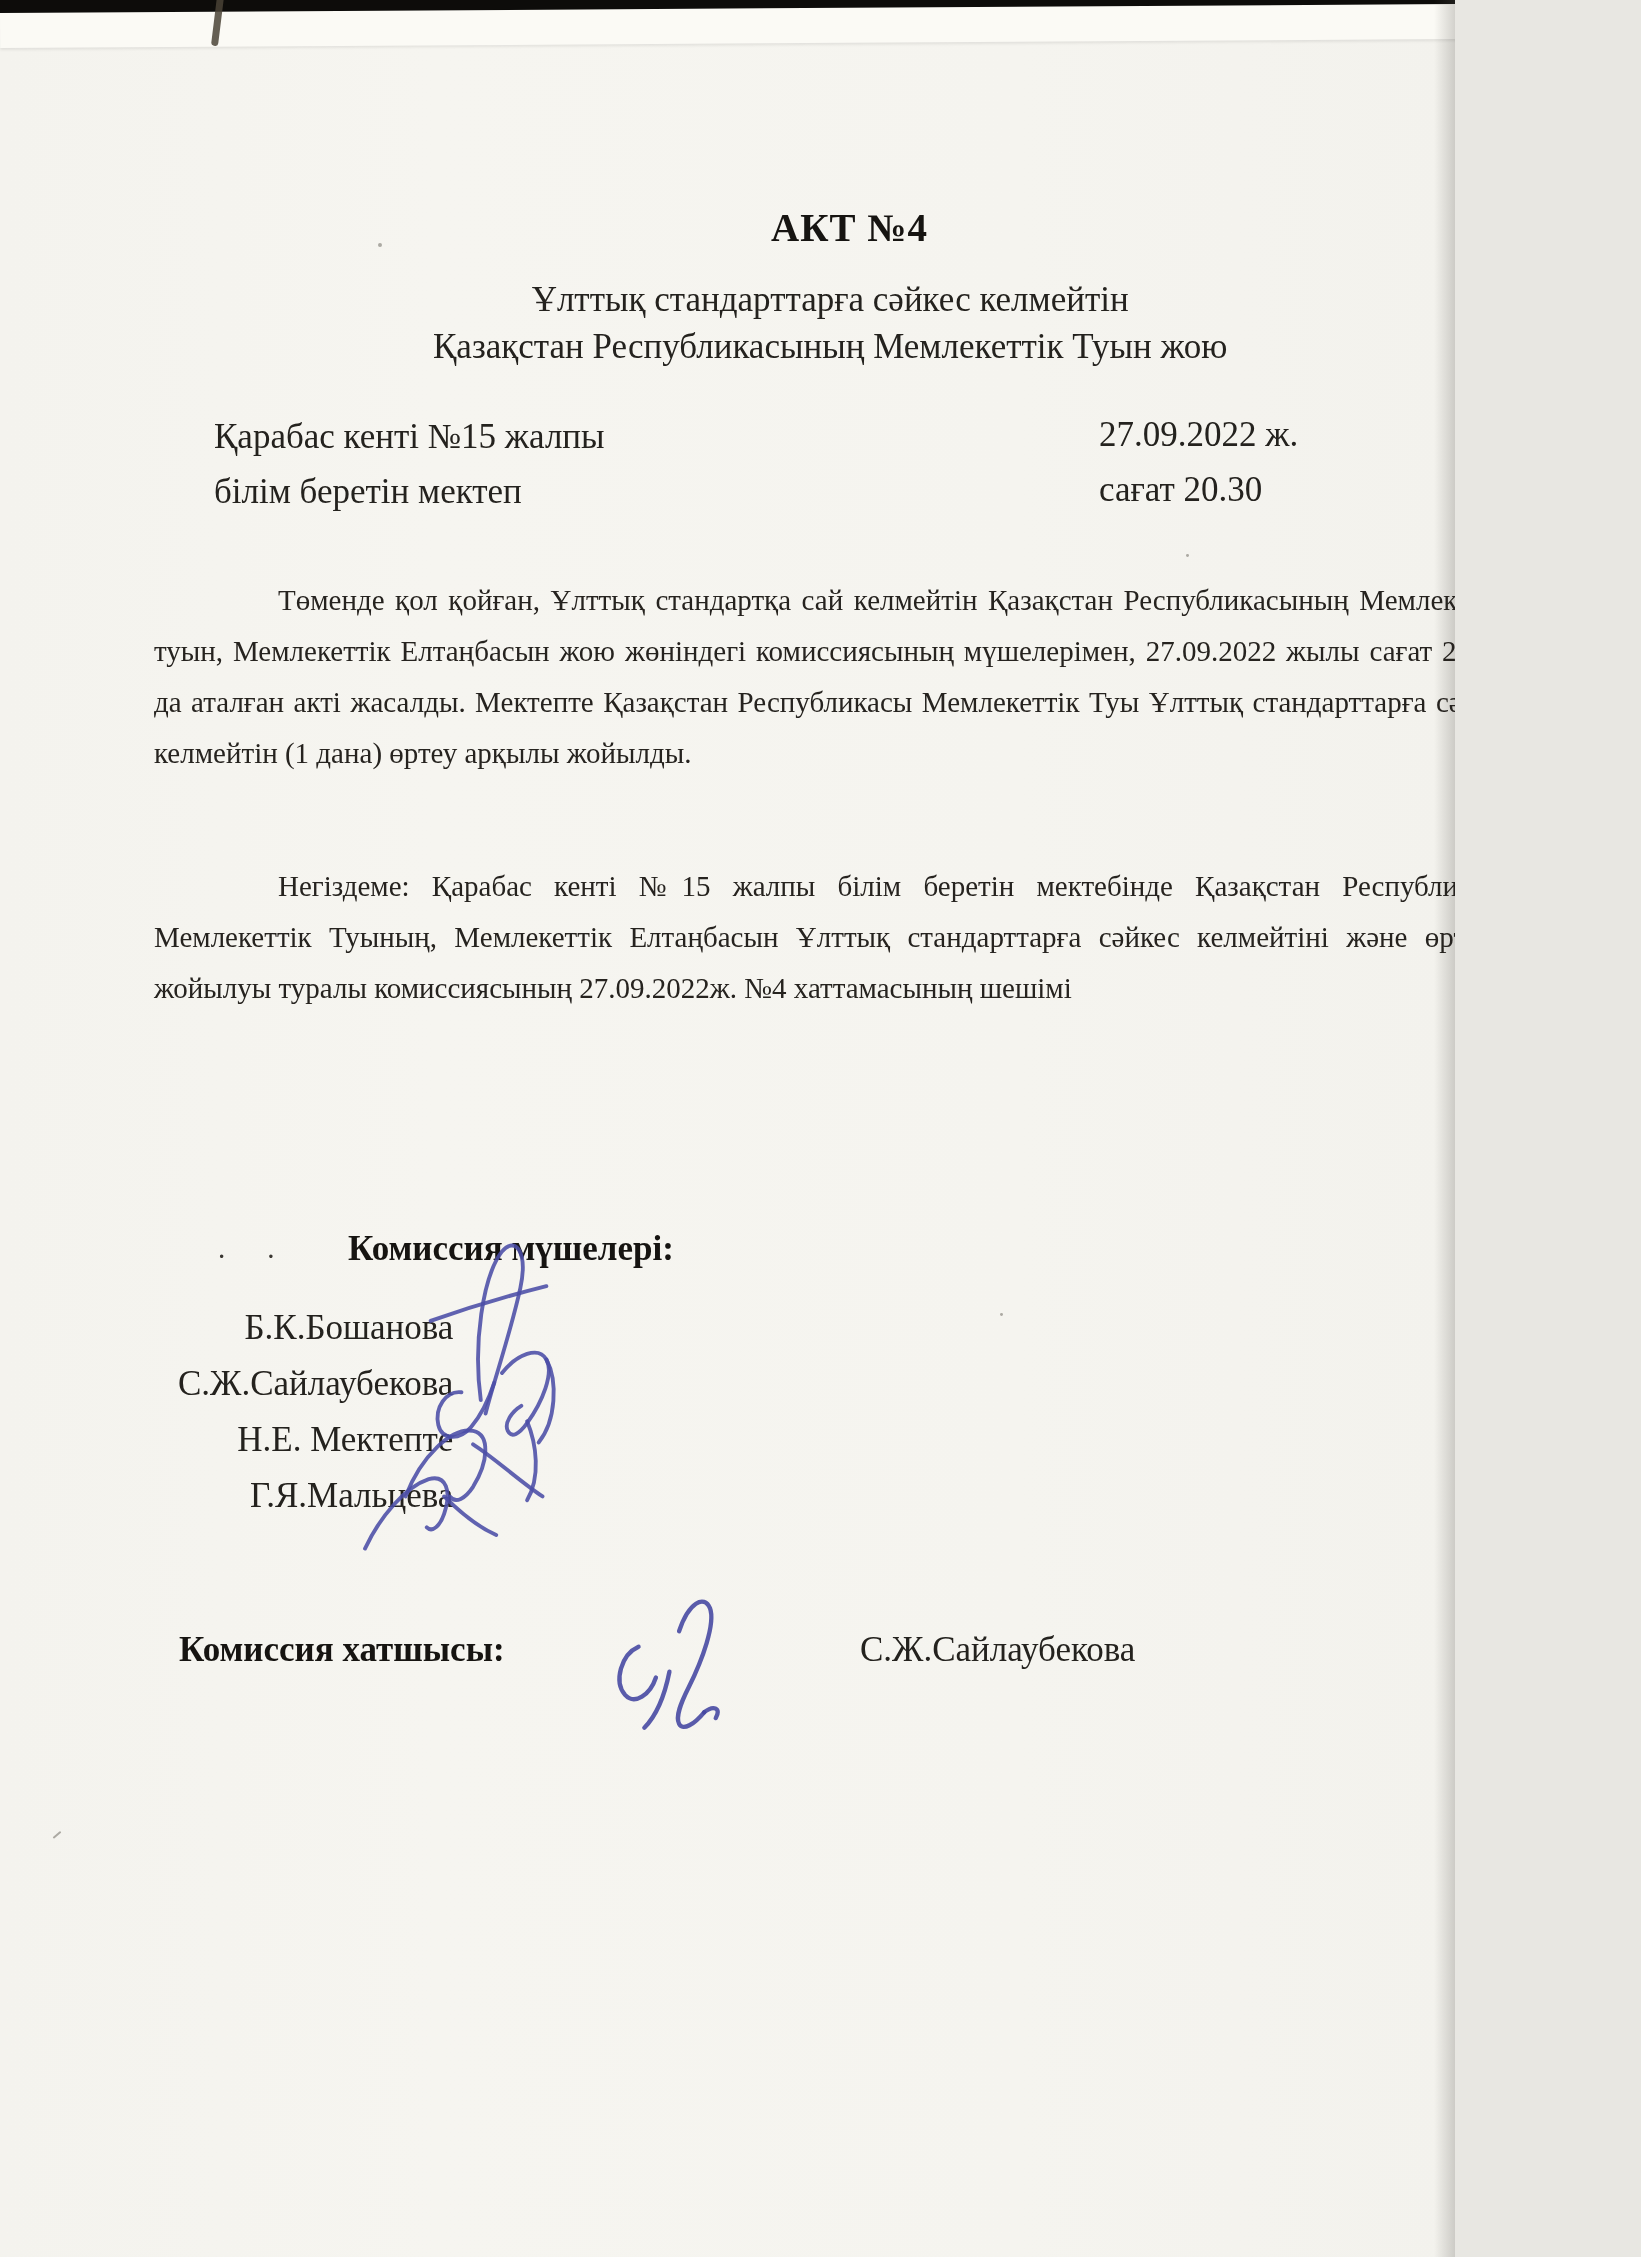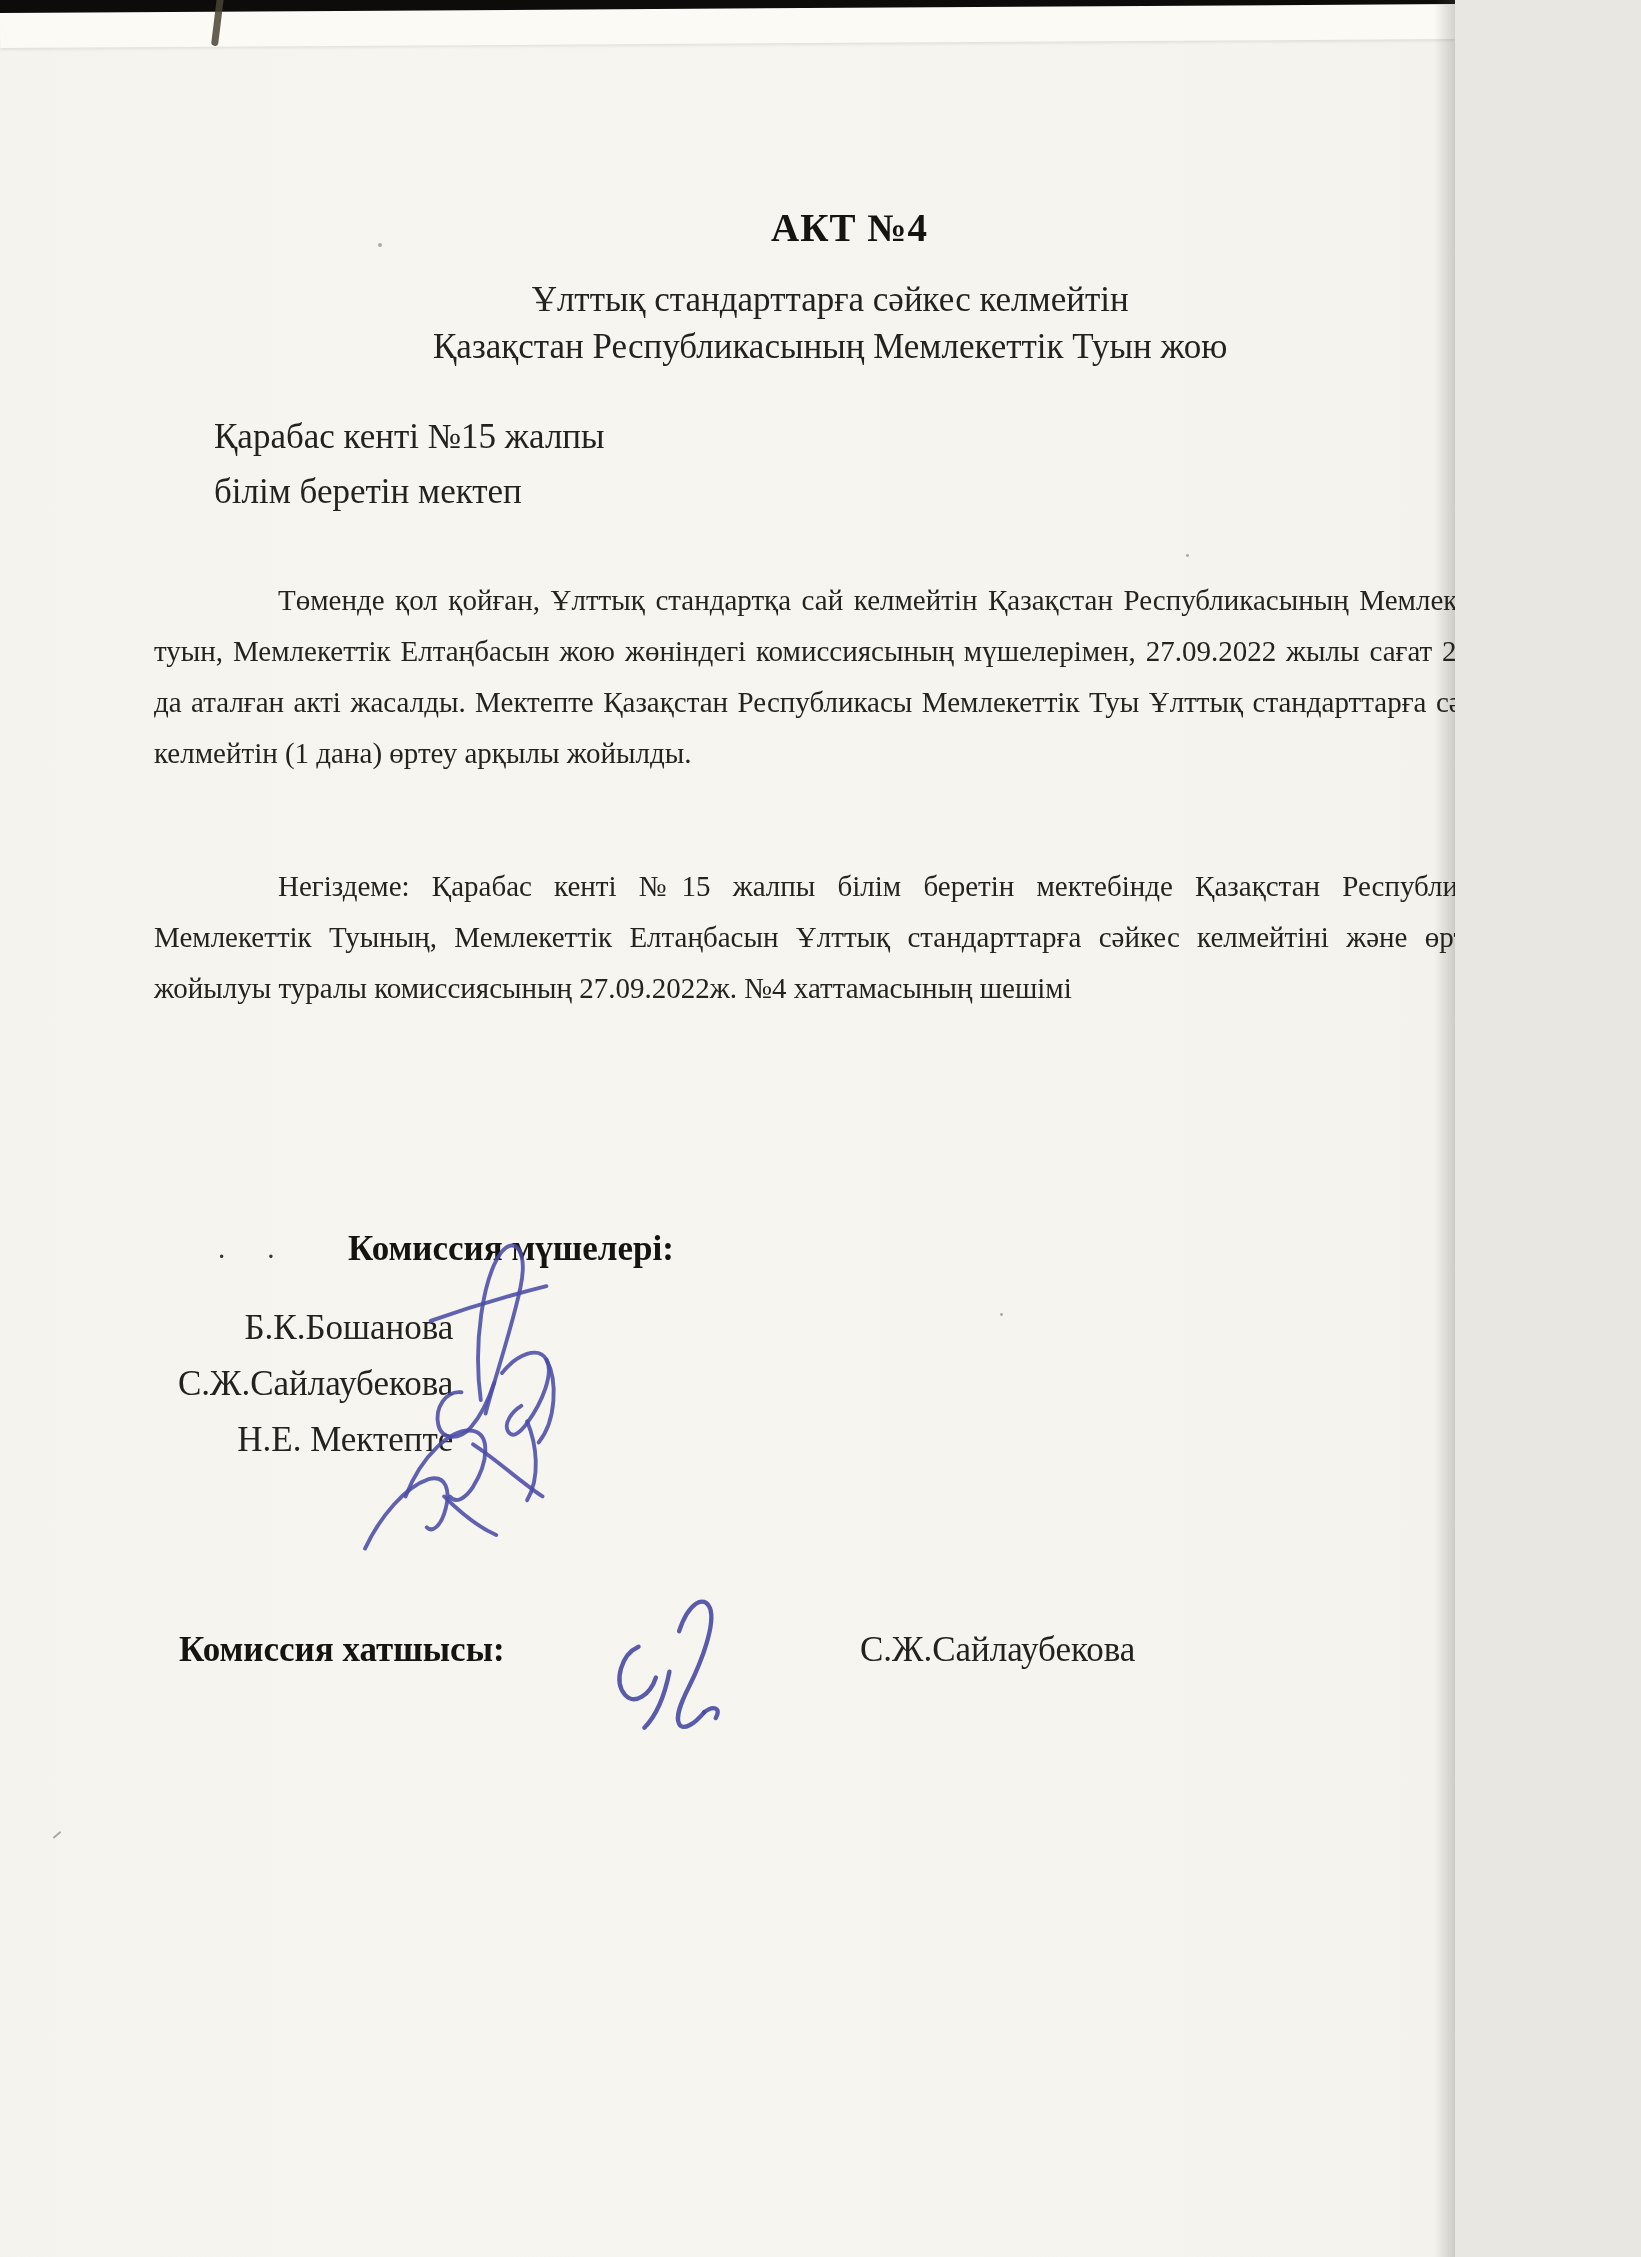--- a/index.html
+++ b/index.html
@@ -77,33 +77,38 @@
   <div class="subtitle">
     <div>Ұлттық  стандарттарға сәйкес келмейтін</div>
     <div>Қазақстан Республикасының Мемлекеттік Туын жою</div>
   </div>
 
   <div class="org-block">
     <div>Қарабас кенті №15 жалпы</div>
     <div>білім беретін мектеп</div>
   </div>
 
+  <div class="date-block">
+    <div>27.09.2022 ж.</div>
+    <div>сағат 20.30</div>
+  </div>
 
   <div id="para1" class="para"><span class="indent"></span><span>Төменде қол қойған,  Ұлттық стандартқа сай келмейтін Қазақстан Республикасының Мемлекеттік туын, Мемлекеттік Елтаңбасын жою жөніндегі комиссиясының мүшелерімен, 27.09.2022 жылы сағат 20.30-да аталған акті жасалды. Мектепте Қазақстан Республикасы Мемлекеттік Туы Ұлттық стандарттарға сәйкес келмейтін (1 дана) өртеу арқылы жойылды.</span></div>
 
   <div id="para2" class="para"><span class="indent"></span><span>Негіздеме: Қарабас кенті №15 жалпы    білім беретін мектебінде Қазақстан  Республикасы Мемлекеттік Туының, Мемлекеттік Елтаңбасын Ұлттық стандарттарға сәйкес келмейтіні және өртеліп жойылуы туралы комиссиясының 27.09.2022ж. №4 хаттамасының шешімі</span></div>
 
   <div class="dots">. .</div>
 
   <div class="commission-heading">Комиссия мүшелері:</div>
 
   <div class="members">
     <div>Б.К.Бошанова</div>
     <div>С.Ж.Сайлаубекова</div>
     <div>Н.Е.  Мектепте</div>
+    <div>Г.Я.Мальцева</div>
   </div>
 
   <svg class="sig" style="left:338px;top:1236px;" width="328" height="328" viewBox="0 0 340 340">
 
     <path d="M148,170 C140,112 150,42 170,16 C184,0 197,16 189,54 C179,100 161,152 153,184"></path>
     <path d="M96,88 C130,76 176,62 216,52"></path>
 
     <path d="M128,162 C112,160 100,178 104,196 C108,212 126,212 138,198 C150,184 158,164 162,152"></path>
     <path d="M170,142 C186,122 208,114 216,128 C224,142 212,172 196,194 C188,205 180,210 176,202 C172,194 180,182 190,176"></path>
     <path d="M216,128 C228,150 226,192 208,214"></path>

